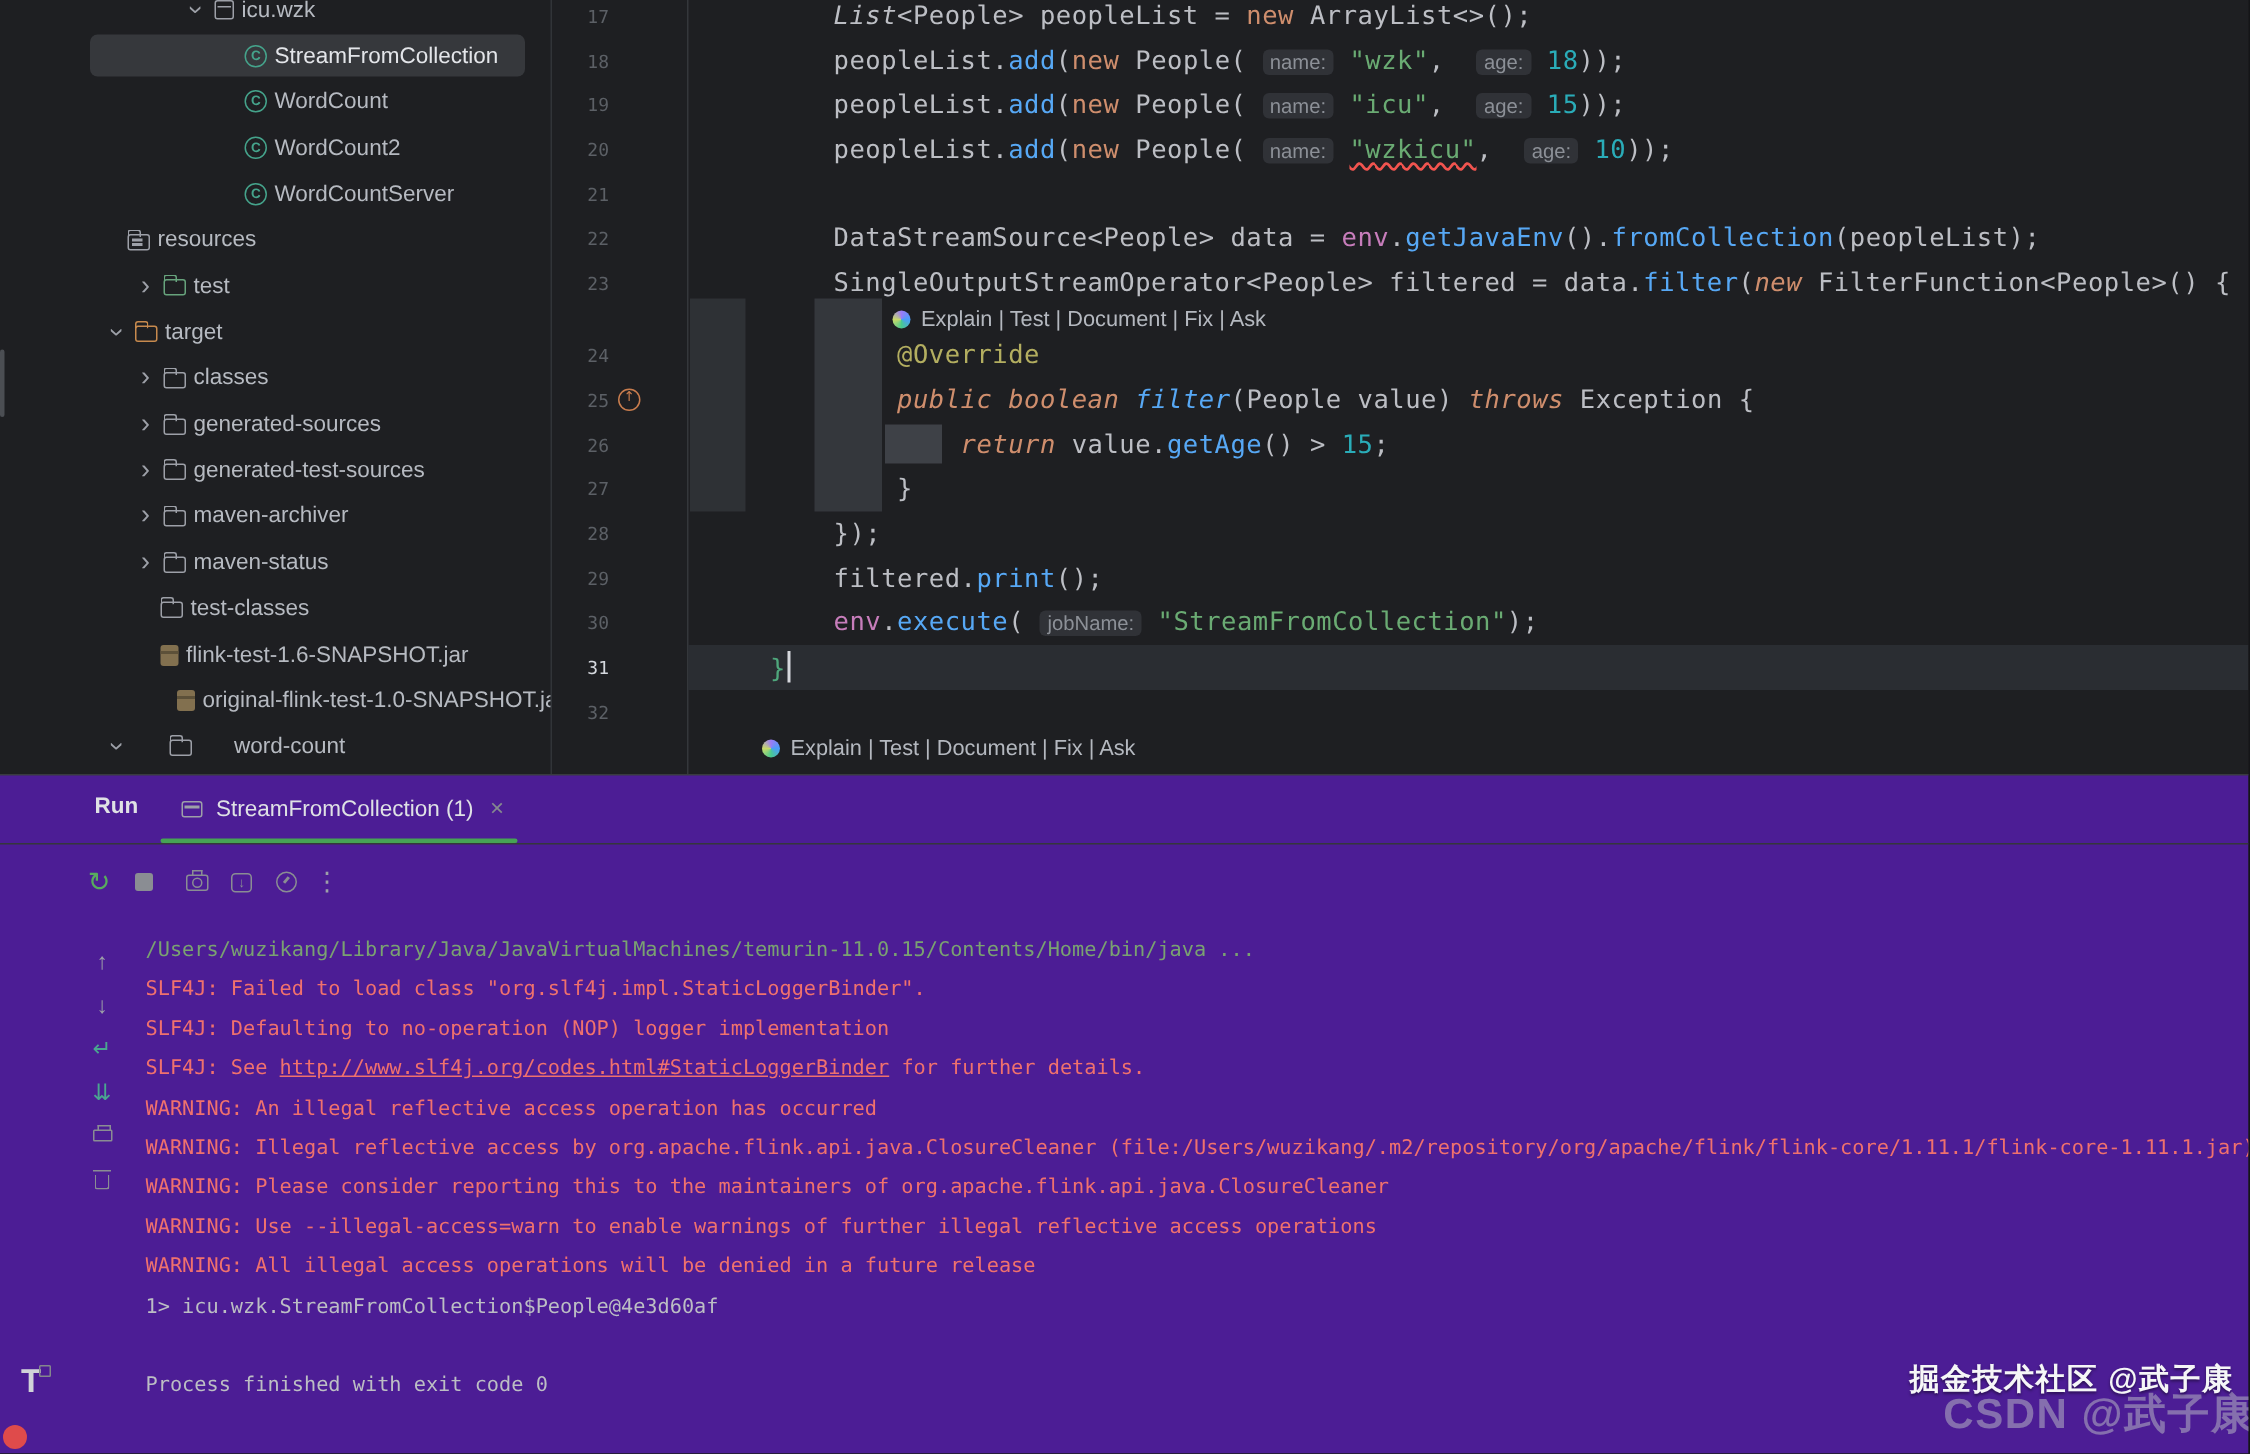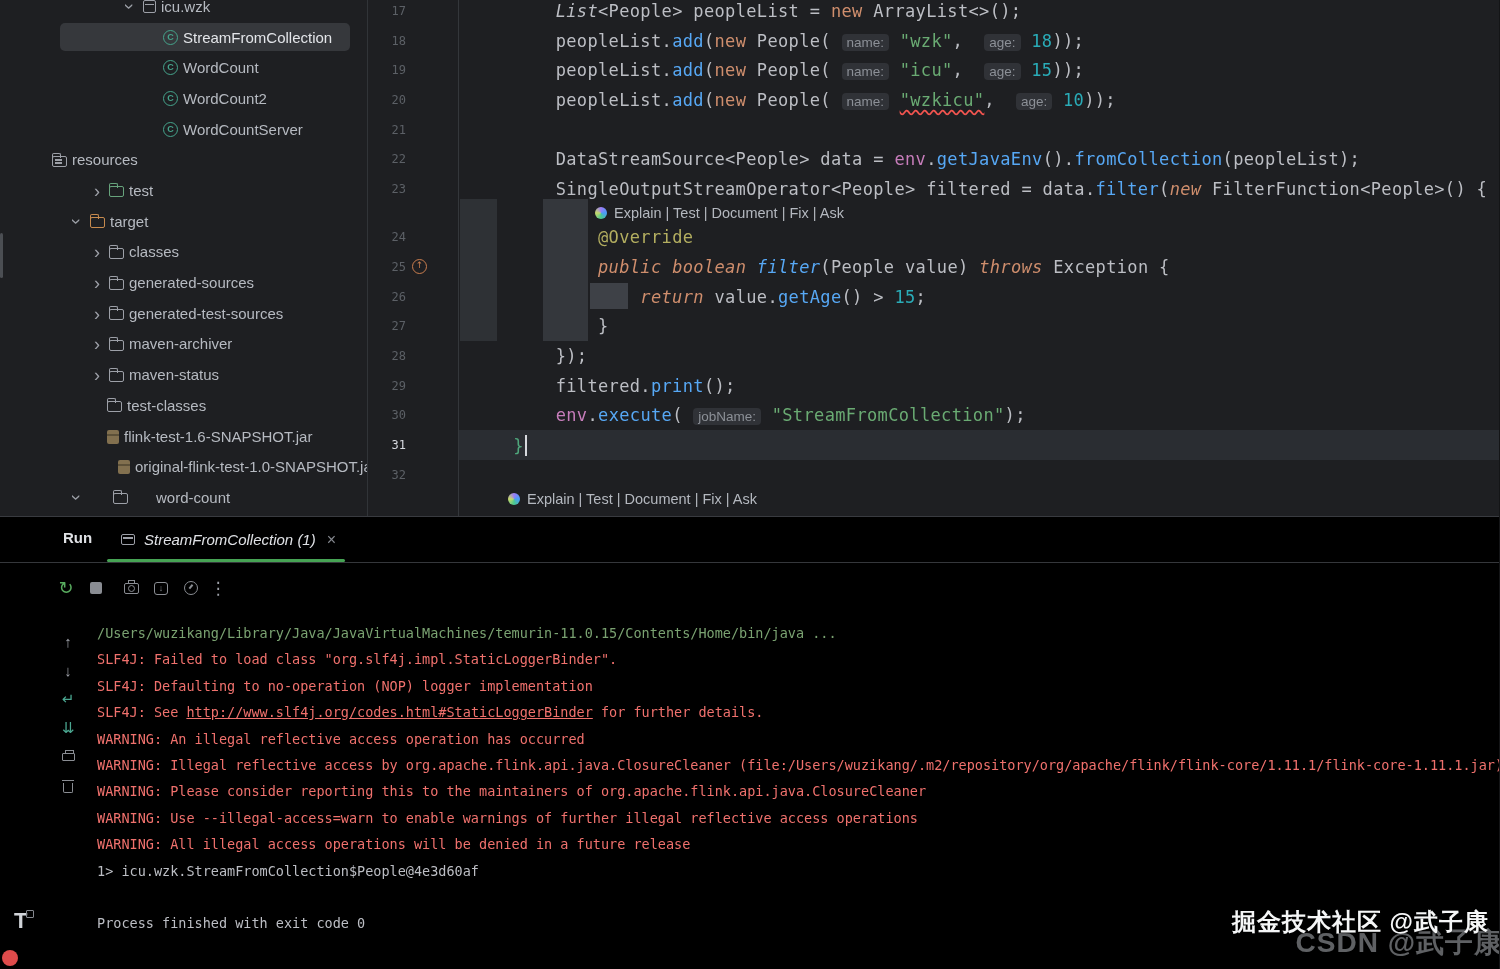--- a/index.html
+++ b/index.html
@@ -52,27 +52,27 @@
   .tk-ann{color:#b3ae60;}
   .tk-brace{color:#4fa77c;}
   .tk-hint{color:#8c9097;background:#303237;border-radius:4px;padding:1px 5px;font-size:13.5px;letter-spacing:0;font-family:"Liberation Sans","DejaVu Sans",sans-serif;}
   .caret{display:inline-block;width:2px;height:21px;background:#d6d8dd;vertical-align:-4px;margin-left:1px;}
   .override-icon{position:absolute;left:44px;top:7px;width:15px;height:15px;border:1.5px solid #c97d4e;border-radius:50%;color:#c97d4e;font-size:9px;line-height:11px;text-align:center;font-family:"DejaVu Sans",sans-serif;}
   .ed-row.hint{height:18.6px;}
   .hint-wrap{display:flex;align-items:center;gap:7px;}
   .ai-icon{width:12px;height:12px;border-radius:50%;background:conic-gradient(#9b7bf7,#4a9df8,#49c98f,#c7d96a,#9b7bf7);flex:0 0 12px;}
   .hint-text{color:#b4b8bf;font-size:14.5px;font-family:"Liberation Sans","DejaVu Sans",sans-serif;}
   
-  #bottom-panel{position:absolute;left:0;top:516px;right:0;bottom:0;background:#000000;border-top:1px solid #393b40;}
+  #bottom-panel{position:absolute;left:0;top:516px;right:0;bottom:0;background:#4c1d95;border-top:1px solid #393b40;}
   .run-tabbar{position:absolute;left:0;right:0;top:0;height:46px;border-bottom:1px solid #35373b;}
   .run-label{position:absolute;left:63px;top:12px;font-size:15px;color:#dfe1e5;font-weight:600;}
   .run-tab{position:absolute;left:107px;top:0;height:45px;display:flex;align-items:center;gap:9px;padding:0 14px;}
   .tab-ico{width:14px;height:11px;border:1.5px solid #9da0a8;border-radius:2px;position:relative;}
   .tab-ico::before{content:"";position:absolute;left:1px;right:1px;top:2px;height:1.5px;background:#9da0a8;}
-  .tab-label{font-size:15px;color:#dfe1e5;font-style:italic;}
+  .tab-label{font-size:15px;color:#dfe1e5;}
   .tab-close{color:#85888f;font-size:16px;line-height:1;padding:2px;}
   .tab-underline{position:absolute;left:107px;top:42px;width:238px;height:3px;background:#46a354;border-radius:2px;}
   .run-toolbar{position:absolute;left:0;top:60px;height:30px;}
   .tb{position:absolute;top:0;width:22px;height:22px;display:flex;align-items:center;justify-content:center;}
   .glyph-rerun{color:#58ab5e;font-size:18px;}
   .sq-stop{width:12px;height:12px;background:#8a8d93;border-radius:2px;}
   .ic-camera{width:15px;height:11px;border:1.5px solid #8a8d93;border-radius:2px;position:relative;}
   .ic-camera::before{content:"";position:absolute;top:-3.5px;left:3px;width:5px;height:3px;border:1.5px solid #8a8d93;border-bottom:none;}
   .ic-camera::after{content:"";position:absolute;left:3.5px;top:1.5px;width:5px;height:5px;border:1.5px solid #8a8d93;border-radius:50%;}
   .ic-layout{width:14px;height:13px;border:1.5px solid #8a8d93;border-radius:3px;color:#8a8d93;font-size:9px;line-height:11px;text-align:center;}
@@ -87,21 +87,21 @@
   .ic-print::before{content:"";position:absolute;left:2px;top:-4.5px;width:7px;height:3px;border:1.5px solid #8a8d93;border-bottom:none;}
   .ic-trash{width:10px;height:10px;border:1.5px solid #8a8d93;border-top:none;border-radius:0 0 2px 2px;position:relative;margin-top:3px;}
   .ic-trash::before{content:"";position:absolute;left:-2.5px;top:-3px;width:12px;height:1.5px;background:#8a8d93;}
   #console{position:absolute;left:97px;top:103px;right:0;bottom:0;font-family:"DejaVu Sans Mono","Liberation Mono",monospace;font-size:13.5px;overflow:hidden;}
   .c-line{height:26.4px;line-height:26.4px;white-space:pre;}
   .c-cmd{color:#7aa271;}
   .c-err{color:#f0716d;}
   .c-out{color:#bcbec4;}
   .c-link{color:#f0716d;text-decoration:underline;}
   
-  .wm-juejin{position:absolute;right:10px;top:906px;font-size:24px;font-weight:bold;color:#f5f6f7;text-shadow:0 1px 2px rgba(0,0,0,.45);letter-spacing:1px;z-index:5;}
+  .wm-juejin{position:absolute;right:10px;top:906px;font-size:20px;font-weight:bold;color:#f5f6f7;text-shadow:0 1px 2px rgba(0,0,0,.45);letter-spacing:1px;z-index:5;}
   .wm-csdn{position:absolute;right:-4px;top:924px;font-size:28px;font-weight:bold;color:rgba(190,193,199,.5);letter-spacing:1px;z-index:4;}
   .text-tool{position:absolute;left:14px;top:908px;font-size:22px;font-weight:bold;color:#d0d3d8;}
   .text-tool::after{content:"";position:absolute;right:-7px;top:2px;width:6px;height:6px;border:1.5px solid #84878d;border-radius:1px;}
   .rec-dot{position:absolute;left:2px;top:950px;width:16px;height:16px;border-radius:50%;background:#df4b4b;}
 </style>
 </head>
 <body>
 
 <div id="app">
 
@@ -121,21 +121,21 @@
           <span class="tree-label">WordCount</span>
         </div>
         <div class="tree-row" style="top: 83.07px; padding-left: 163px;">
           <span class="ico ico-class">C</span>
           <span class="tree-label">WordCount2</span>
         </div>
         <div class="tree-row" style="top: 113.76px; padding-left: 163px;">
           <span class="ico ico-class">C</span>
           <span class="tree-label">WordCountServer</span>
         </div>
-        <div class="tree-row" style="top: 144.45px; padding-left: 52px;">
+        <div class="tree-row" style="top: 144.45px; padding-left: 85px;">
           <span class="ico ico-resources"></span>
           <span class="tree-label">resources</span>
         </div>
         <div class="tree-row" style="top: 175.14px; padding-left: 90px;">
           <span class="chev">›</span>
           <span class="ico ico-folder-test"></span>
           <span class="tree-label">test</span>
         </div>
         <div class="tree-row" style="top: 205.83px; padding-left: 71px;">
           <span class="chev chev-down">›</span>

